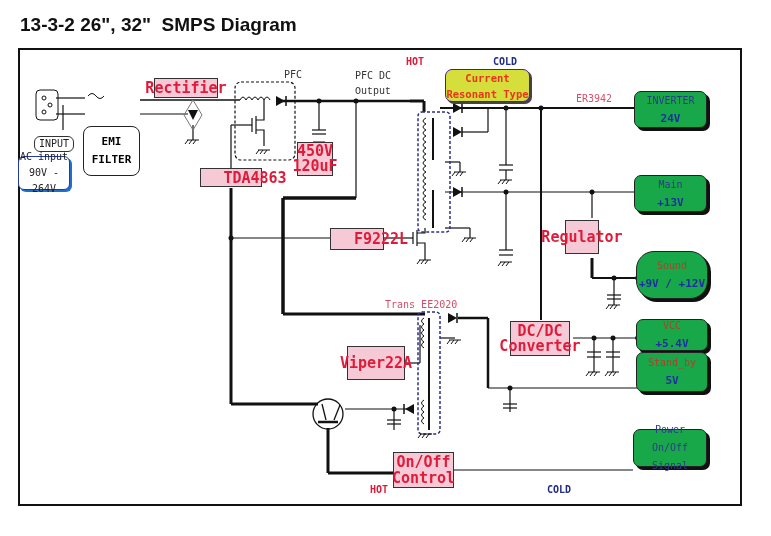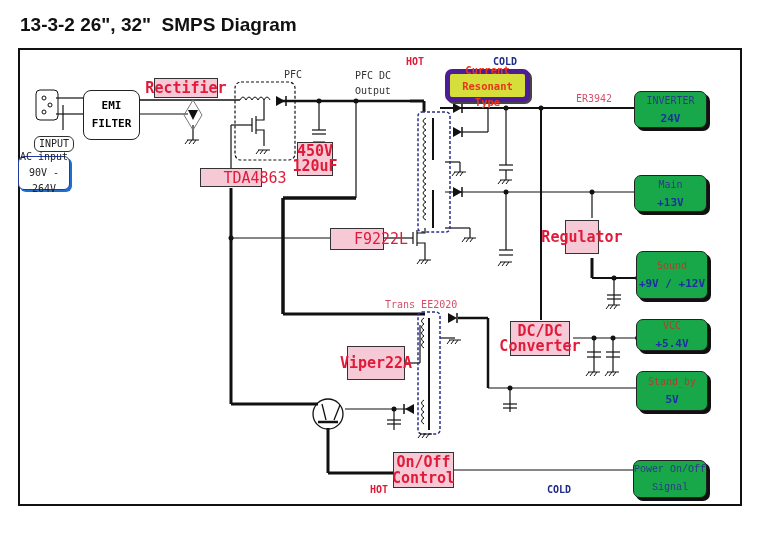--- a/index.html
+++ b/index.html
@@ -1,29 +1,29 @@
 <!DOCTYPE html>
 <html><head>
 <meta charset="utf-8">
 <style>
   html, body { margin: 0; padding: 0; background: #ffffff; }
   body { width: 771px; height: 536px; position: relative; overflow: hidden; font-family: "DejaVu Sans", sans-serif; }
   #title { position: absolute; left: 20px; top: 14px; font-family: "Liberation Sans", sans-serif; font-weight: bold; font-size: 19px; color: #111; white-space: pre; }
   #frame { position: absolute; left: 18px; top: 48px; width: 724px; height: 458px; border: 2px solid #111; box-sizing: border-box; }
   svg#schem { position: absolute; left: 0; top: 0; }
   .pink { position: absolute; background: #f6c9d6; border: 1px solid #333; color: #e01b3a; font-family: "DejaVu Sans Mono", monospace; font-weight: bold; font-size: 15px; text-align: center; display: flex; flex-direction: column; justify-content: center; align-items: center; line-height: 16px; box-sizing: border-box; }
-  .pink.thin { font-weight: normal; padding-left: 48px; }
+  .pink.thin { font-weight: bold; padding-left: 48px; }
   .green { position: absolute; background: #18a84a; border: 1px solid #222; border-radius: 7px; box-shadow: 3px 3px 0 #111; color: #1d2fa0; font-family: "DejaVu Sans Mono", monospace; font-size: 10px; text-align: center; display: flex; flex-direction: column; justify-content: center; align-items: center; line-height: 18px; box-sizing: border-box; }
   .green .top { color: #2d3a8a; }
   .green .top.red { color: #b0402a; }
   .green .val { color: #1d2fa0; font-weight: bold; font-size: 11px; }
-  .yellow { position: absolute; background: #d6de3c; border: 5px solid #4c1d95; border-radius: 7px; box-shadow: 2px 2px 0 #444; color: #e8351e; font-family: "DejaVu Sans Mono", monospace; font-weight: bold; font-size: 10.5px; text-align: center; display: flex; flex-direction: column; justify-content: center; line-height: 16px; box-sizing: border-box; }
+  .yellow { position: absolute; background: #d6de3c; border: 1px solid #4c1d95; border-radius: 7px; box-shadow: 2px 2px 0 #444; color: #e8351e; font-family: "DejaVu Sans Mono", monospace; font-weight: bold; font-size: 10.5px; text-align: center; display: flex; flex-direction: column; justify-content: center; line-height: 16px; box-sizing: border-box; }
   .outlined { position: absolute; border: 1px solid #333; border-radius: 6px; background: #fff; color: #222; font-family: "DejaVu Sans Mono", monospace; font-size: 10px; text-align: center; display: flex; flex-direction: column; justify-content: center; box-sizing: border-box; line-height: 16px; }
   .outlined.blue { border-color: #1f3aa5; box-shadow: 2px 2px 0 #1f6fd0; }
-  .emi { position: absolute; border: 1.5px solid #222; border-radius: 8px; background: #fff; font-family: "DejaVu Sans Mono", monospace; font-weight: bold; font-size: 11px; text-align: center; display: flex; flex-direction: column; justify-content: center; line-height: 18px; box-sizing: border-box; }
+  .emi { position: absolute; border: 1.5px solid #222; border-radius: 8px; background: #fff; font-family: "DejaVu Sans Mono", monospace; font-weight: bold; font-size: 11px; text-align: center; display: flex; flex-direction: column; justify-content: center; line-height: 18px; box-sizing: border-box; margin-top: 36px; }
   .lbl { position: absolute; font-family: "DejaVu Sans Mono", monospace; font-size: 10px; white-space: nowrap; padding-left: 44px; }
   .hot { color: #e01b3a; font-weight: bold; }
   .cold { color: #1f2d8a; font-weight: bold; }
   .pinklbl { color: #d4506a; }
   .dark { color: #333; }
 </style>
 </head>
 <body>
 
 <div id="title">13-3-2 26", 32"  SMPS Diagram</div>
@@ -259,28 +259,28 @@
 <div class="lbl cold" style="left:503px;top:484px;">COLD</div>
 
 <div class="green" style="left:634px;top:91px;width:73px;height:37px;">
   <span class="top">INVERTER</span>
   <span class="val">24V</span>
 </div>
 <div class="green" style="left:634px;top:175px;width:73px;height:37px;">
   <span class="top">Main</span>
   <span class="val">+13V</span>
 </div>
-<div class="green" style="left:636px;top:251px;width:72px;height:48px;">
+<div class="green" style="left:636px;top:251px;width:72px;height:48px;border-radius:18px;">
   <span class="top red">Sound</span>
   <span class="val">+9V / +12V</span>
 </div>
 <div class="green" style="left:636px;top:319px;width:72px;height:32px;">
   <span class="top red">VCC</span>
   <span class="val">+5.4V</span>
 </div>
-<div class="green" style="left:636px;top:371px;width:72px;height:40px;">
+<div class="green" style="left:636px;top:352px;width:72px;height:40px;">
   <span class="top red">Stand_by</span>
   <span class="val">5V</span>
 </div>
-<div class="green" style="left:633px;top:460px;width:74px;height:38px;font-family:Liberation Mono, monospace;">
+<div class="green" style="left:633px;top:429px;width:74px;height:38px;">
   <span class="top">Power On/Off</span>
   <span class="top">Signal</span>
 </div>
 
 </body></html>

